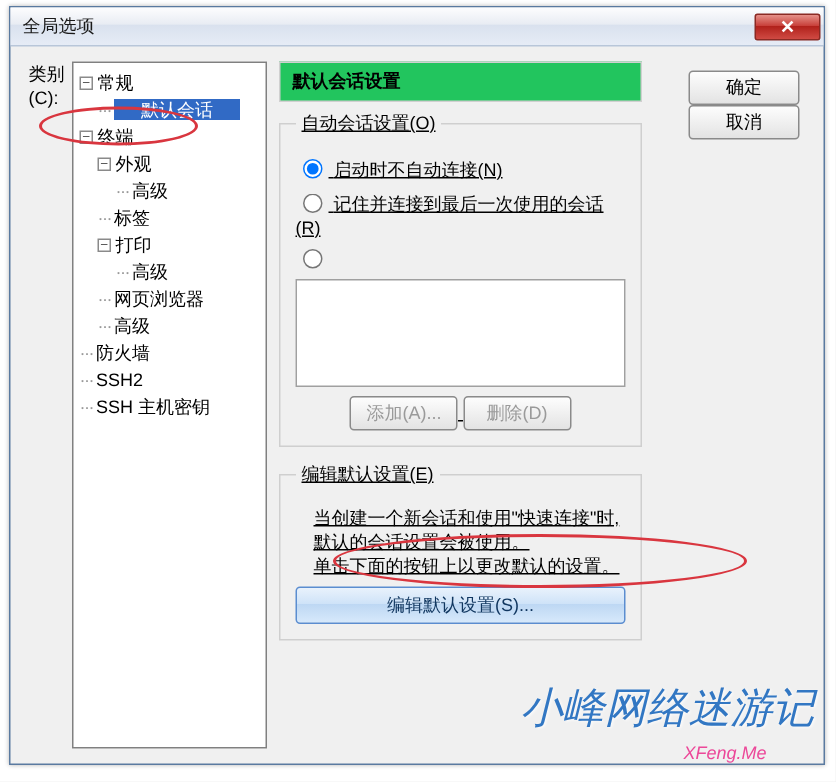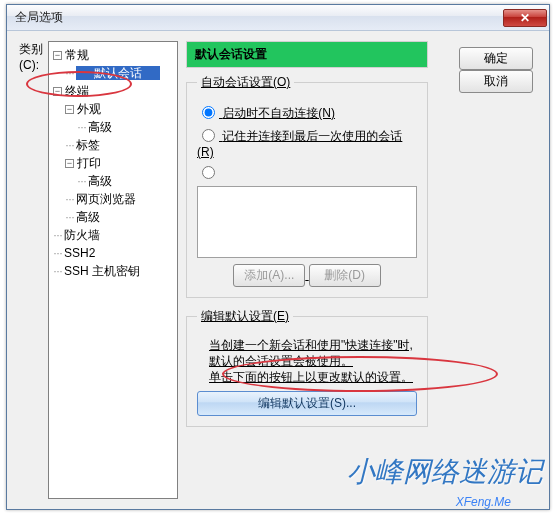--- a/index.html
+++ b/index.html
@@ -30,21 +30,21 @@
 .btn[disabled] { color: #9a9a9a; cursor: default; }
 .desc-text { margin: 4px 0 4px 12px; line-height: 16px; }
 .edit-default-btn-wrap { text-align: center; margin-top: 6px; position: relative; }
 .edit-default-btn { width: 220px; padding: 3px 0; border: 1px solid #5b8dd0; background: linear-gradient(#e9f2fc,#cfe3f8 45%,#bdd7f3 46%,#d7e9fb); color: #10365f; border-radius: 3px; cursor: pointer; }
 .footer-btns { text-align: right; padding: 6px 4px 0 0; }
 .footer-btns .btn { min-width: 74px; margin-left: 4px; }
 .highlight-oval { position: absolute; border: 2px solid #d9363f; border-radius: 50%; pointer-events: none; }
 .oval-tree { left: 26px; top: 71px; width: 106px; height: 26px; }
 .oval-edit { left: 222px; top: 356px; width: 276px; height: 36px; }
 .watermark { position: absolute; right: 14px; bottom: 30px; color: #3277c3; font-style: italic; font-family: "STKaiti","KaiTi",cursive; font-size: 28px; text-shadow: 1px 1px 2px rgba(255,255,255,0.8); pointer-events: none; }
-.watermark2 { position: absolute; right: 46px; bottom: 12px; color: #3b82f6; font-size: 12px; font-style: italic; pointer-events: none; }
+.watermark2 { position: absolute; right: 46px; bottom: 12px; color: #ec4899; font-size: 12px; font-style: italic; pointer-events: none; }
 </style>
 </head>
 <body>
 
 <div class="window">
   <div class="titlebar">
     <span class="titlebar-text">全局选项</span>
     <div class="close-btn">
       <span>✕</span>
     </div>

